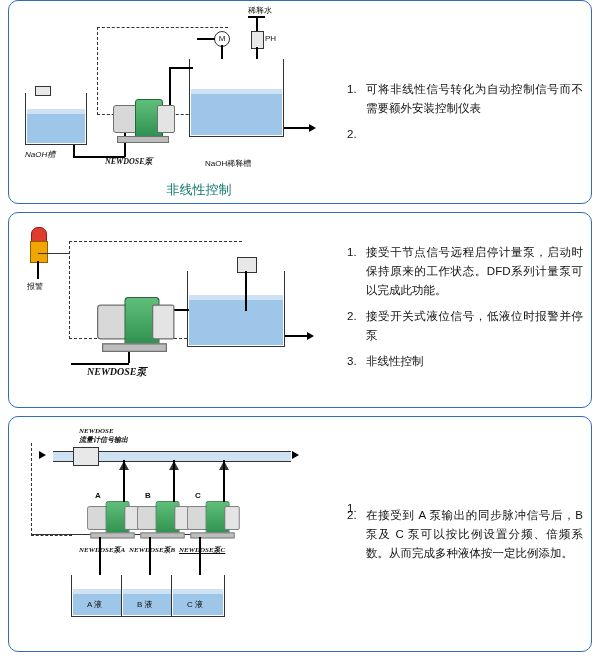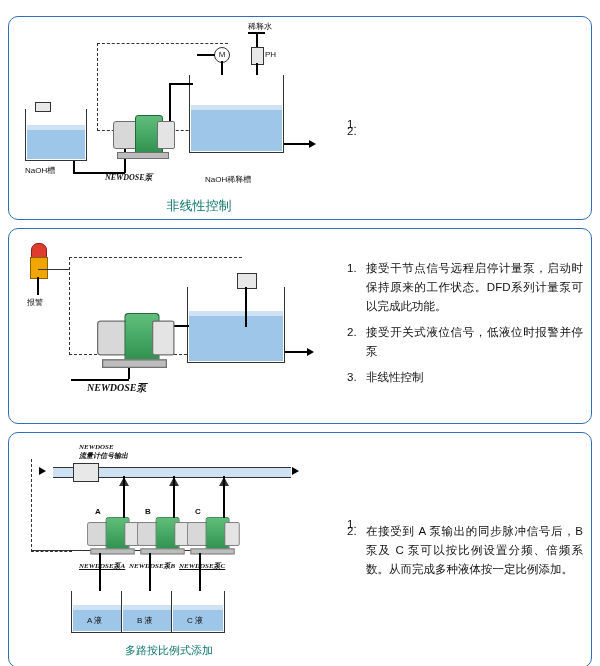--- a/index.html
+++ b/index.html
@@ -12,21 +12,21 @@
     height: 666px;
     font-family: "Liberation Sans", sans-serif;
     color: #1a1a1a;
     overflow: hidden;
   }
   .page {
     position: relative;
     width: 600px;
     height: 666px;
     box-sizing: border-box;
-    padding: 16px 8px;
+    padding: 0 8px;
     border-radius: 21px;
   }
   .panel {
     position: relative;
     border: 1px solid #2e6fb7;
     border-radius: 10px;
     box-sizing: border-box;
     width: 584px;
     margin: 0 auto 8px auto;
     background: #ffffff;
@@ -230,21 +230,21 @@
         <div class="liquid-top" style="left:182px; top:88px; width:91px; height:5px;"></div>
         <div class="lbl" style="left:196px; top:157px;">NaOH稀释槽</div>
 
         <div class="line" style="left:275px; top:126px; width:30px; height:1.5px;"></div>
         <div class="arrow-r" style="left:300px; top:123px;"></div>
 
         <div class="tank" style="left:16px; top:92px; width:62px; height:52px;"></div>
         <div class="liquid" style="left:18px; top:112px; width:58px; height:30px;"></div>
         <div class="liquid-top" style="left:18px; top:108px; width:58px; height:5px;"></div>
         <div class="smallsq" style="left:26px; top:85px; width:14px; height:8px;"></div>
-        <div class="lbl" style="left:16px; top:148px;">NaOH槽</div>
+        <div class="lbl" style="left:16px; top:148px;font-style:italic;">NaOH槽</div>
 
         <div class="line" style="left:64px; top:144px; width:1.5px; height:12px;"></div>
         <div class="line" style="left:64px; top:155px; width:52px; height:1.5px;"></div>
         <div class="line" style="left:115px; top:128px; width:1.5px; height:28px;"></div>
         <div class="line" style="left:160px; top:66px; width:1.5px; height:46px;"></div>
         <div class="line" style="left:160px; top:66px; width:24px; height:1.5px;"></div>
 
         <div class="pump" style="left:104px; top:98px; width:62px; height:44px;">
           <div class="motor"></div>
           <div class="body"></div>
@@ -253,20 +253,21 @@
         </div>
         <div class="lbl lbl-ital" style="left:96px; top:155px;">NEWDOSE泵</div>
 
         <div class="caption" style="left:130px; top:180px; width:120px;">非线性控制</div>
       </div>
 
       <div class="textcol">
         <ol class="points">
           <li>
             <span class="num">1.</span>
+            <span>可将非线性信号转化为自动控制信号而不需要额外安装控制仪表</span>
           </li>
           <li>
             <span class="num">2.</span>
           </li>
         </ol>
       </div>
     </div>
   </div>
 
   <div class="panel panel-2">
@@ -343,21 +344,21 @@
         <div class="dash-box" style="left:22px; top:26px; width:40px; height:92px; border-right:none; border-top:none;"></div>
         <div class="line" style="left:22px; top:117px; width:200px; height:1px; background:#333;"></div>
 
         <div class="lbl" style="left:86px; top:74px; font-weight:bold;">A</div>
         <div class="pump" style="left:78px; top:84px; width:62px; height:44px; transform:scale(0.85); transform-origin:left top;">
           <div class="motor"></div>
           <div class="body"></div>
           <div class="head"></div>
           <div class="foot"></div>
         </div>
-        <div class="lbl lbl-ital" style="left:70px; top:128px; font-size:7px;text-decoration:underline;">NEWDOSE泵A</div>
+        <div class="lbl lbl-ital" style="left:70px; top:128px; font-size:7px;">NEWDOSE泵A</div>
 
         <div class="lbl" style="left:136px; top:74px; font-weight:bold;">B</div>
         <div class="pump" style="left:128px; top:84px; width:62px; height:44px; transform:scale(0.85); transform-origin:left top;">
           <div class="motor"></div>
           <div class="body"></div>
           <div class="head"></div>
           <div class="foot"></div>
         </div>
         <div class="lbl lbl-ital" style="left:120px; top:128px; font-size:7px;">NEWDOSE泵B</div>
 
@@ -386,21 +387,20 @@
         <div class="tank" style="left:112px; top:158px; width:54px; height:42px;"></div>
         <div class="liquid" style="left:114px; top:176px; width:50px; height:22px;"></div>
         <div class="liquid-top" style="left:114px; top:172px; width:50px; height:5px;"></div>
         <div class="lbl" style="left:128px; top:182px;">B 液</div>
 
         <div class="tank" style="left:162px; top:158px; width:54px; height:42px;"></div>
         <div class="liquid" style="left:164px; top:176px; width:50px; height:22px;"></div>
         <div class="liquid-top" style="left:164px; top:172px; width:50px; height:5px;"></div>
         <div class="lbl" style="left:178px; top:182px;">C 液</div>
 
-        <div class="caption" style="left:60px; top:210px; width:200px; font-size:11px;">多路按比例式添加</div>
       </div>
 
       <div class="textcol">
         <ol class="points">
           <li>
             <span class="num">1.</span>
           </li>
           <li>
             <span class="num">2.</span>
             <span>在接受到 A 泵输出的同步脉冲信号后，B 泵及 C 泵可以按比例设置分频、倍频系数。从而完成多种液体按一定比例添加。</span>

